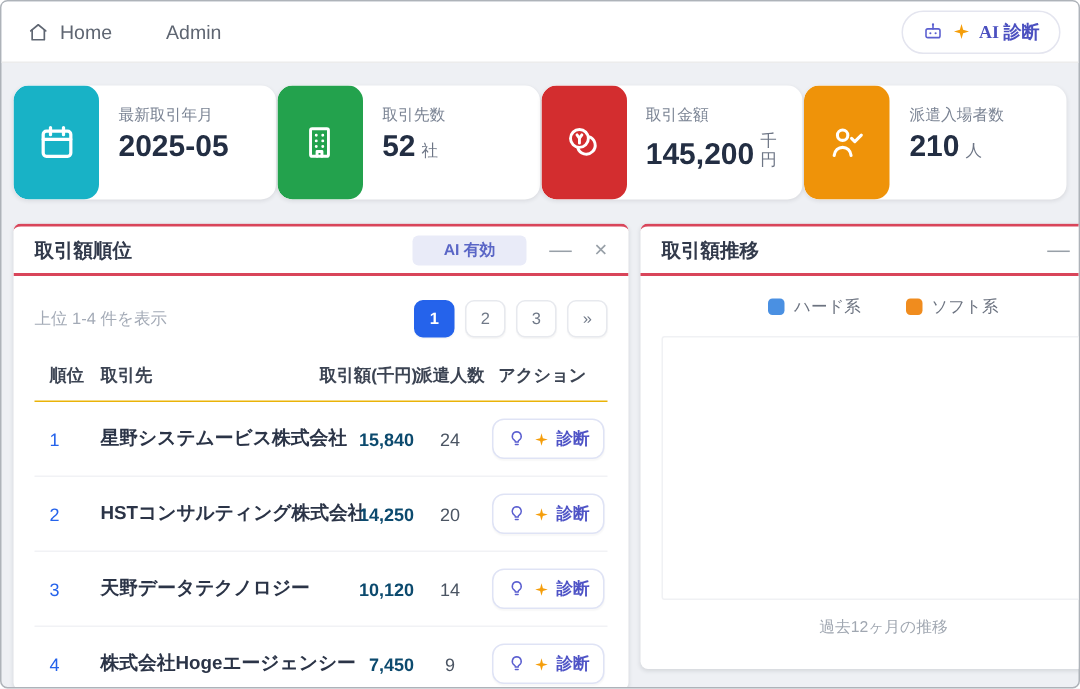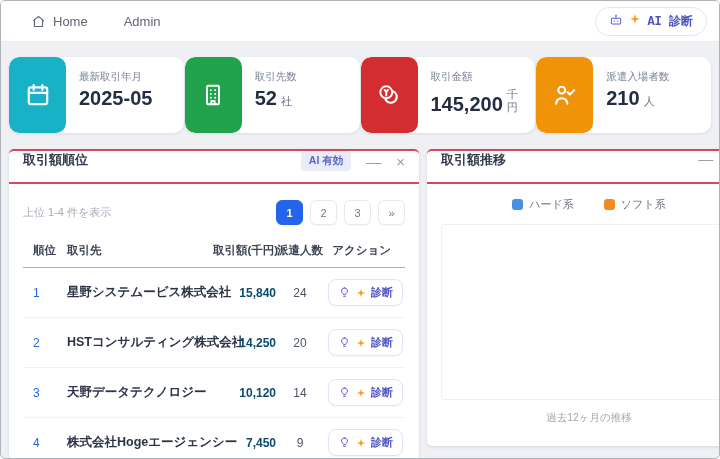--- a/index.html
+++ b/index.html
@@ -9,33 +9,33 @@
     background: #eef0f4;
     border: 1px solid #aeb3b9; border-radius: 5px; overflow: hidden;
     font-family: "Liberation Sans", "DejaVu Sans", sans-serif;
   }
   svg { display: block; }
 
   
   .navbar {
     position: absolute; top: 0; left: 0; right: 0; height: 41px;
     background: #fff; border-bottom: 1px solid #ececec;
-    display: flex; align-items: center; padding: 0 12px 0 30px;
+    display: flex; align-items: center; padding: 0 12px 0 17px;
   }
   .nav-link {
     display: flex; align-items: center; gap: 7px;
     font-size: 13px; color: #5f6672; margin-right: 36px; cursor: pointer;
   }
   .nav-link .icon { color: #5f6672; }
   .ai-btn {
-    margin-left: auto; display: flex; gap: 6px;
+    margin-left: auto; display: flex; align-items: center; gap: 6px;
     border: 1px solid #e4e5ef; border-radius: 16px; background: #fff;
     padding: 5px 13px; cursor: pointer;
     color: #4b50c0; font-size: 12px; font-weight: bold;
-    font-family: Liberation Mono, monospace;
+    font-family: Liberation Serif, serif;
   }
   .ai-btn .robot { color: #5b5fd0; }
   .sparkle { color: #f59e0b; }
 
   
   .cards { position: absolute; top: 56px; left: 8px; right: 8px; display: flex; gap: 1px; }
   .card {
     flex: 1; height: 76px; background: #fff; border-radius: 10px;
     display: flex; align-items: stretch; overflow: hidden;
     box-shadow: 0 1px 3px rgba(25,30,40,.10);
@@ -55,28 +55,28 @@
 
   
   .panel {
     position: absolute; background: #fff; border-radius: 5px;
     border-top: 2px solid #d9455a;
     box-shadow: 0 1px 3px rgba(25,30,40,.12);
   }
   .panel-left  { top: 148px; left: 8px;  width: 410px; height: 311px; overflow: hidden; }
   .panel-right { top: 148px; left: 426px; width: 324px; height: 297px; }
   .panel-header {
-    height: 33px; display: flex; align-items: flex-start; padding: 0 14px;
+    height: 33px; display: flex; align-items: center; padding: 0 14px;
     border-bottom: 2px solid #d9455a;
   }
   .panel-title { font-size: 13px; font-weight: bold; color: #323a4b; }
   .panel-controls { margin-left: auto; display: flex; align-items: center; gap: 15px; }
   .badge-ai {
     background: #e9ebf8; color: #5a66c6; font-size: 10.5px; font-weight: bold;
-    padding: 3px 8px; border-radius: 4px;
+    padding: 3px 21px; border-radius: 4px;
   }
   .ctl { color: #98a0a8; font-size: 15px; line-height: 1; cursor: pointer; }
 
   
   .left-body { padding: 8px 14px 0; }
   .showing-row { display: flex; align-items: center; margin: 8px 0 2px; }
   .showing-text { font-size: 11px; color: #a3aab6; }
   .pagination { margin-left: auto; display: flex; gap: 7px; }
   .page-btn {
     min-width: 27px; height: 25px; padding: 0 4px;

